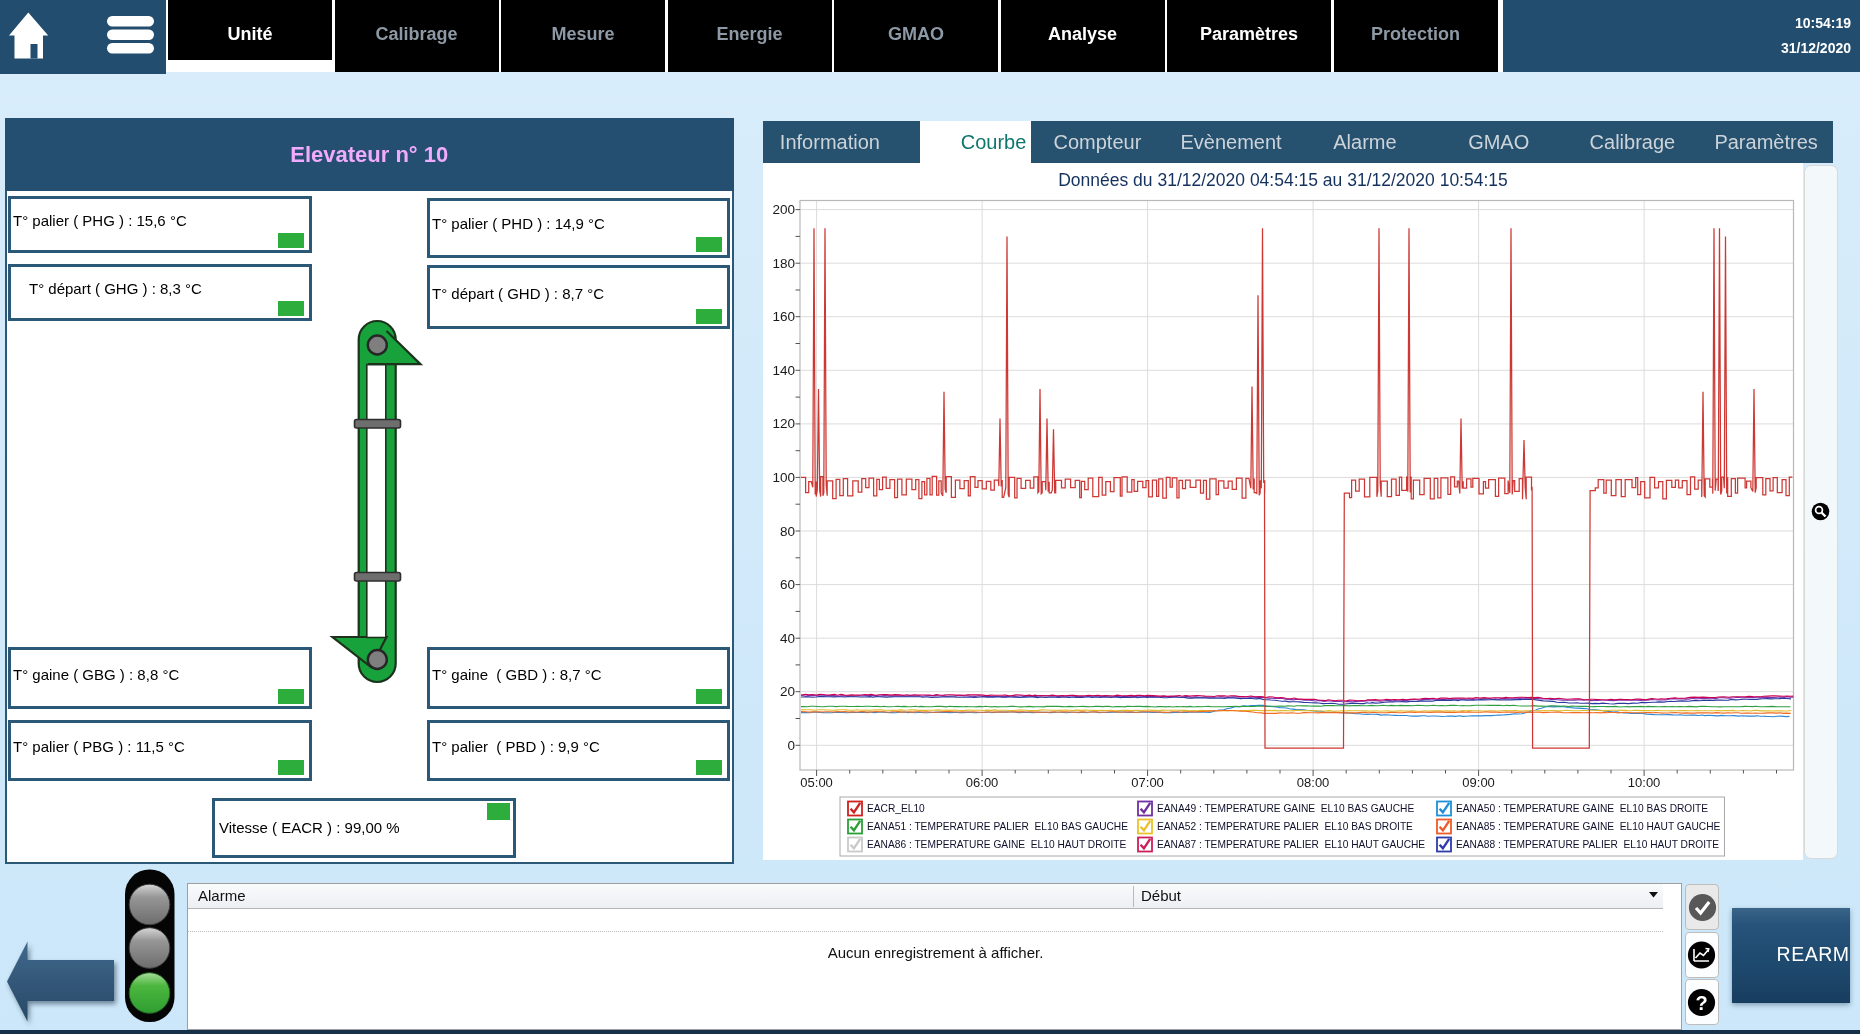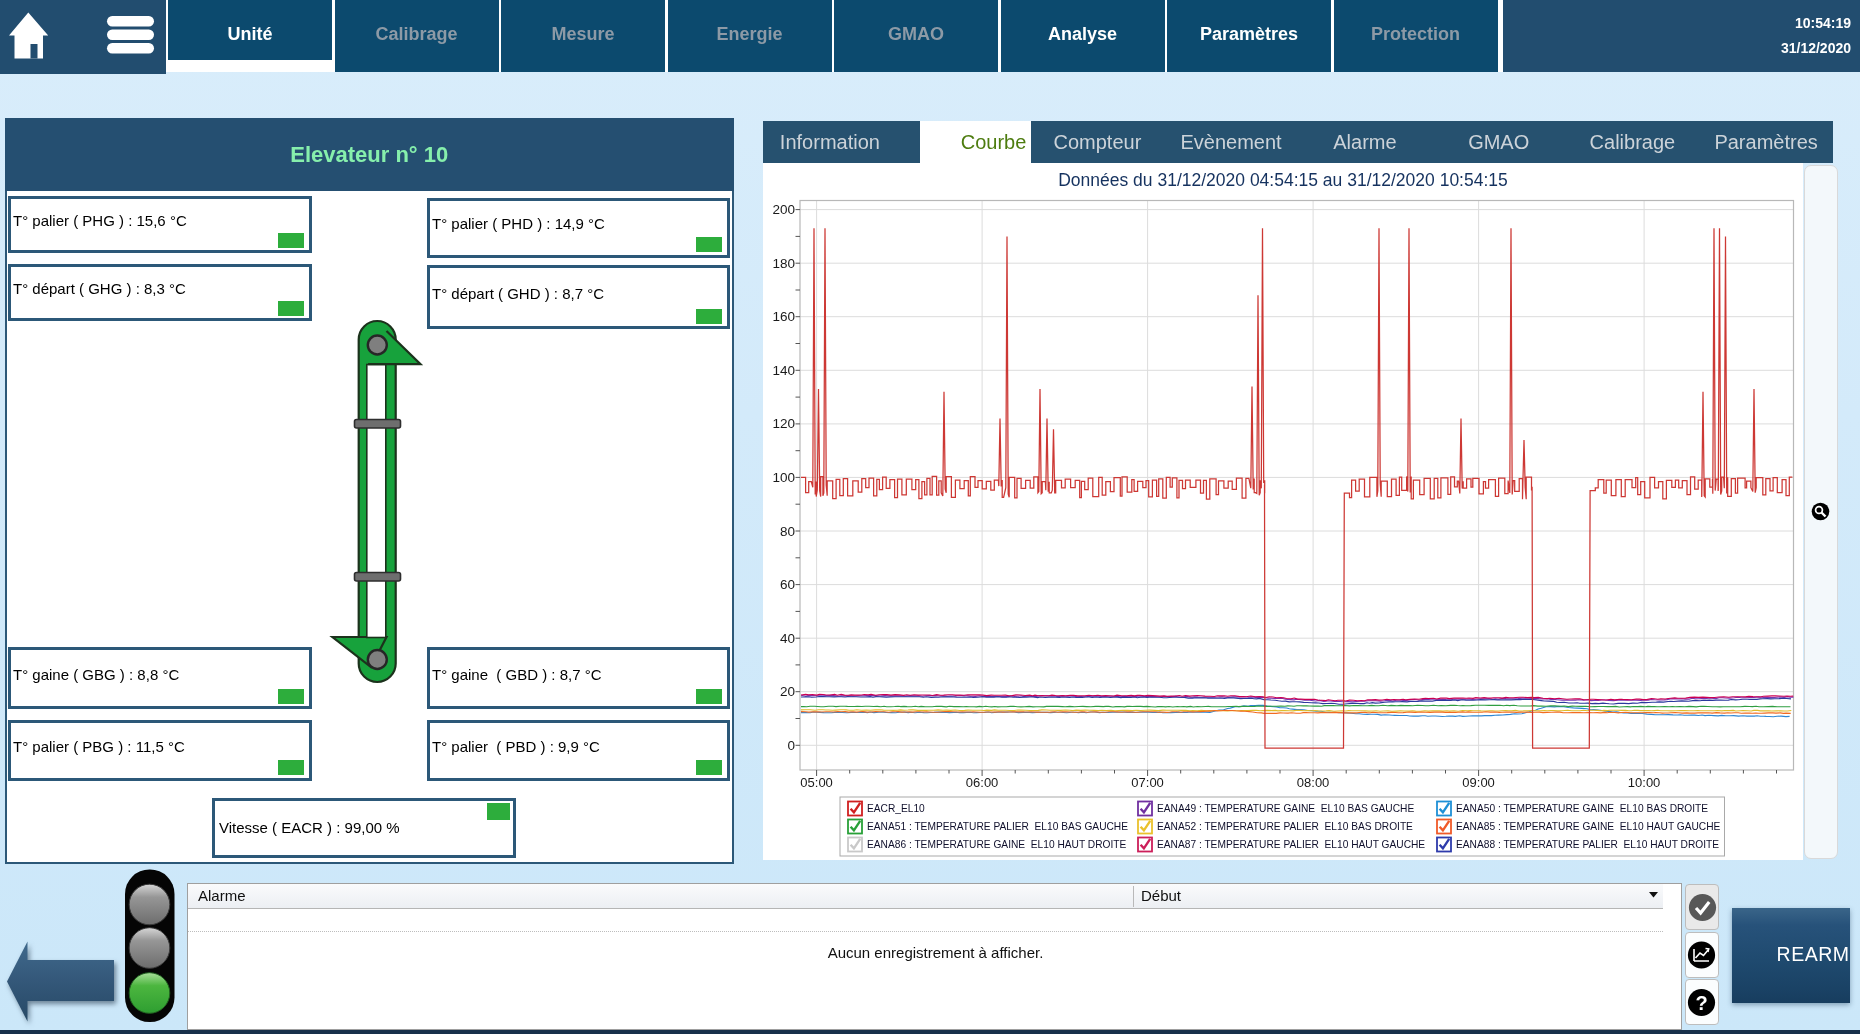--- a/index.html
+++ b/index.html
@@ -1,31 +1,31 @@
 <!DOCTYPE html>
 <html><head><meta charset="utf-8">
 <style>
 * { margin:0; padding:0; box-sizing:border-box; }
 html,body { width:1860px; height:1034px; overflow:hidden; font-family:"Liberation Sans", sans-serif; }
 body { background: linear-gradient(180deg,#d9edfb 0%,#d3eafa 40%,#cbe7f9 100%); position:relative; }
 
 #topbar { position:absolute; left:0; top:0; width:1860px; height:72px; background:#ffffff; }
 #tleft { position:absolute; left:0; top:0; width:165.5px; height:74px; background:#224d6f; }
 #tright { position:absolute; left:1503px; top:0; width:357px; height:72px; background:#224d6f; }
-.ttab { position:absolute; top:0; height:72px; background:#0c4a6e; font-size:18px; font-weight:bold;
+.ttab { position:absolute; top:0; height:72px; background:#000000; font-size:18px; font-weight:bold;
         text-align:center; line-height:68px; }
 .rtab { position:absolute; top:121px; height:42px; background:#26516f; font-size:20px;
         text-align:center; line-height:42px; }
 #clock { position:absolute; right:9px; top:11px; text-align:right; color:#fff; font-size:14px;
          font-weight:bold; line-height:24.5px; }
 
 #lpanel { position:absolute; left:4.5px; top:118px; width:729.5px; height:746px; background:#fff;
           border:2px solid #2c5878; }
 #lhead { position:absolute; left:4.5px; top:118px; width:729.5px; height:73px; background:#254f71;
-         color:#86efac; font-size:22px; font-weight:bold; text-align:center; line-height:73px; }
+         color:#f0abfc; font-size:22px; font-weight:bold; text-align:center; line-height:73px; }
 .tbox { position:absolute; background:#fff; border:3px solid #2c5878; box-sizing:border-box; }
 .tlabel { position:absolute; font-size:15px; color:#000; white-space:pre; line-height:25px; }
 .gsq { position:absolute; width:26px; height:15px; background:#2dad3c; }
 
 #rpanel { position:absolute; left:763px; top:163px; width:1040px; height:697px; background:#fff; }
 #rscroll { position:absolute; left:1803.5px; top:165px; width:34.5px; height:694px; background:#f3f8fb;
            border:1px solid #d9d9d9; border-radius:7px; }
 #rtabrow { position:absolute; left:763px; top:121px; width:1070px; height:42px; background:#26516f; }
 #ctitle { position:absolute; left:763px; top:170px; width:1040px; text-align:center; font-size:17.5px; color:#15325f; }
 
@@ -69,21 +69,21 @@
 <div class="ttab" style="left:1167.0px;width:164.0px;color:#ffffff">Paramètres</div>
 <div class="ttab" style="left:1333.5px;width:164.0px;color:#8d9aa6">Protection</div>
 <div id="tright">
     <div id="clock">10:54:19<br>31/12/2020</div>
   </div>
 
 <div id="rtabrow"></div>
 <div id="rpanel"></div>
 <div id="rscroll"></div>
 <div class="rtab" style="left:763.0px;width:133.8px;color:#ccd3d9">Information</div>
-<div class="rtab" style="left:920px;width:147px;background:#fff;color:#4d7c0f">Courbe</div>
+<div class="rtab" style="left:920px;width:147px;background:#fff;color:#0f766e">Courbe</div>
 <div class="rtab" style="left:1030.5px;width:133.8px;color:#ccd3d9">Compteur</div>
 <div class="rtab" style="left:1164.2px;width:133.8px;color:#ccd3d9">Evènement</div>
 <div class="rtab" style="left:1298.0px;width:133.8px;color:#ccd3d9">Alarme</div>
 <div class="rtab" style="left:1431.8px;width:133.8px;color:#ccd3d9">GMAO</div>
 <div class="rtab" style="left:1565.5px;width:133.8px;color:#ccd3d9">Calibrage</div>
 <div class="rtab" style="left:1699.2px;width:133.8px;color:#ccd3d9">Paramètres</div>
 <div id="ctitle">Données du 31/12/2020 04:54:15 au 31/12/2020 10:54:15</div>
 <svg width="1860" height="1034" style="position:absolute;left:0;top:0" font-family="Liberation Sans, sans-serif" fill="#1a1a1a">
 <rect x="800.0" y="200.5" width="993.5" height="569.5" fill="#ffffff" stroke="none"></rect>
 <line x1="800.0" y1="209.6" x2="1793.5" y2="209.6" stroke="#dcdcdc" stroke-width="1"></line>
@@ -237,21 +237,21 @@
 <rect x="354.5" y="572.5" width="46" height="8.5" rx="2" fill="#6e6e6e" stroke="#2e2e2e" stroke-width="1.6"></rect>
 
 <circle cx="377.3" cy="345" r="9.5" fill="#7f7f7f" stroke="#262626" stroke-width="2.4"></circle>
 <circle cx="377.3" cy="659.5" r="9.5" fill="#7f7f7f" stroke="#262626" stroke-width="2.4"></circle>
 </svg>
 <div class="tbox" style="left:8px;top:196px;width:304px;height:57px">
     <span class="tlabel" style="left:2px;top:9.0px">T° palier ( PHG ) : 15,6 °C</span>
     <span class="gsq" style="left:267px;top:33.5px"></span>
   </div>
 <div class="tbox" style="left:8px;top:264px;width:304px;height:57px">
-    <span class="tlabel" style="left:2px;top:9.0px">T° départ ( GHG ) : 8,3 °C</span>
+    <span class="tlabel" style="left:18px;top:9.0px">T° départ ( GHG ) : 8,3 °C</span>
     <span class="gsq" style="left:267px;top:33.5px"></span>
   </div>
 <div class="tbox" style="left:427px;top:197.5px;width:303px;height:60px">
     <span class="tlabel" style="left:2px;top:10.5px">T° palier ( PHD ) : 14,9 °C</span>
     <span class="gsq" style="left:266px;top:36.5px"></span>
   </div>
 <div class="tbox" style="left:427px;top:265px;width:303px;height:64px">
     <span class="tlabel" style="left:2px;top:12.5px">T° départ ( GHD ) : 8,7 °C</span>
     <span class="gsq" style="left:266px;top:40.5px"></span>
   </div>

